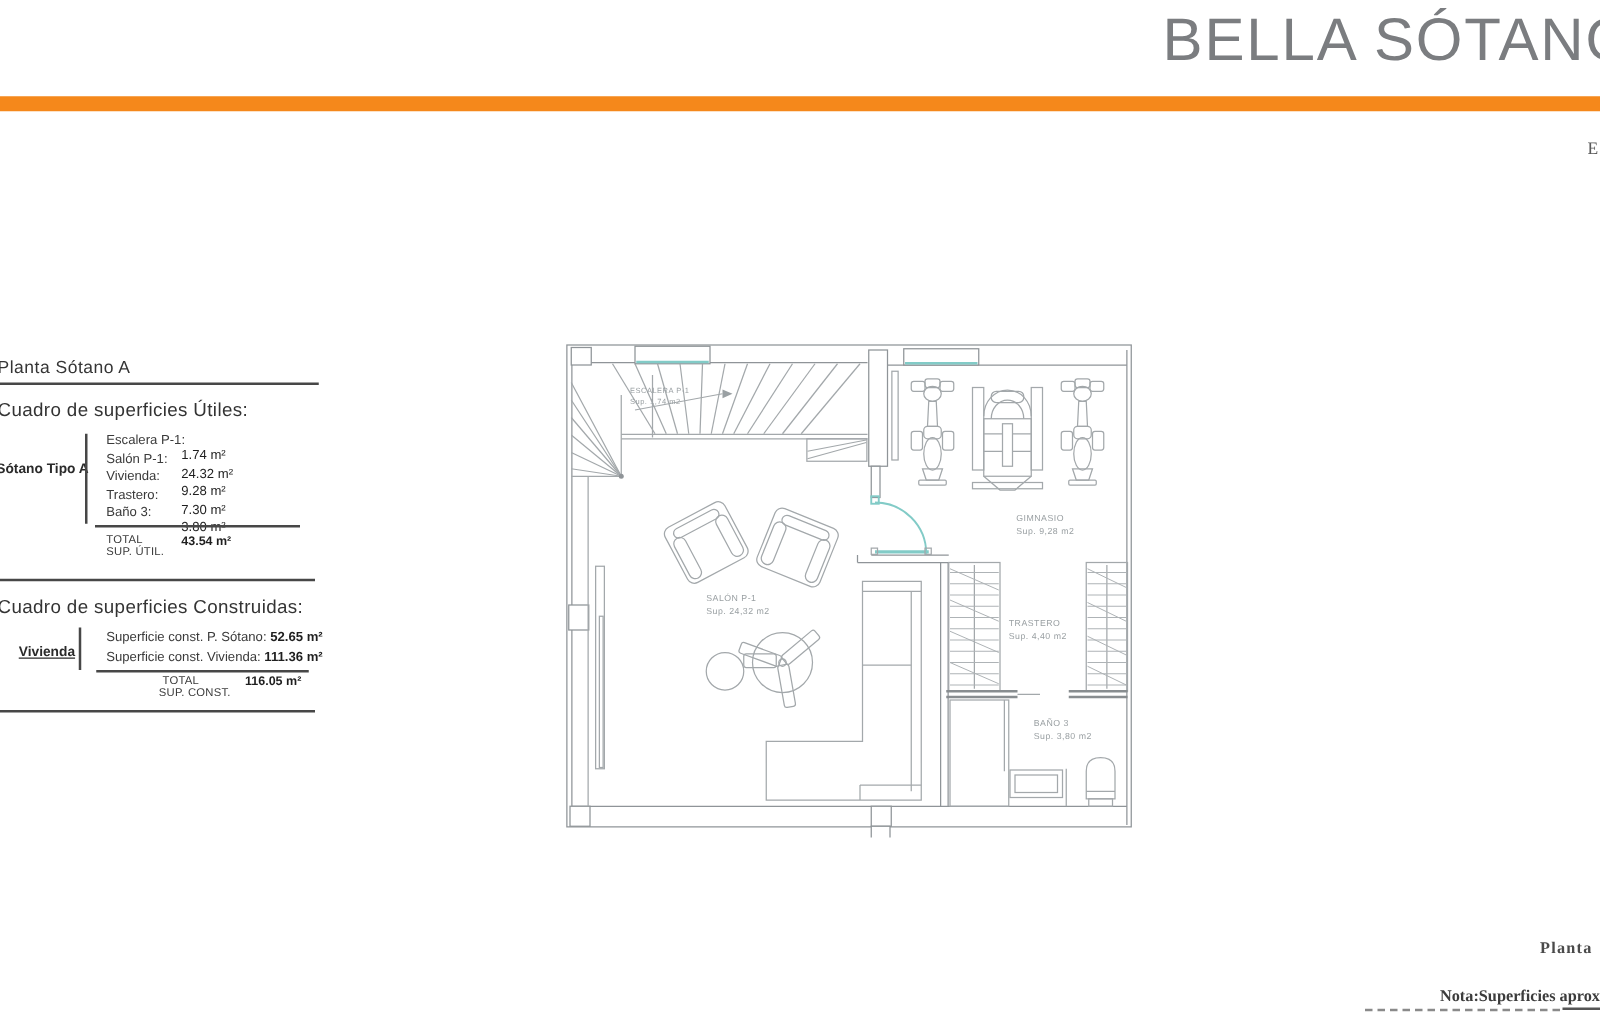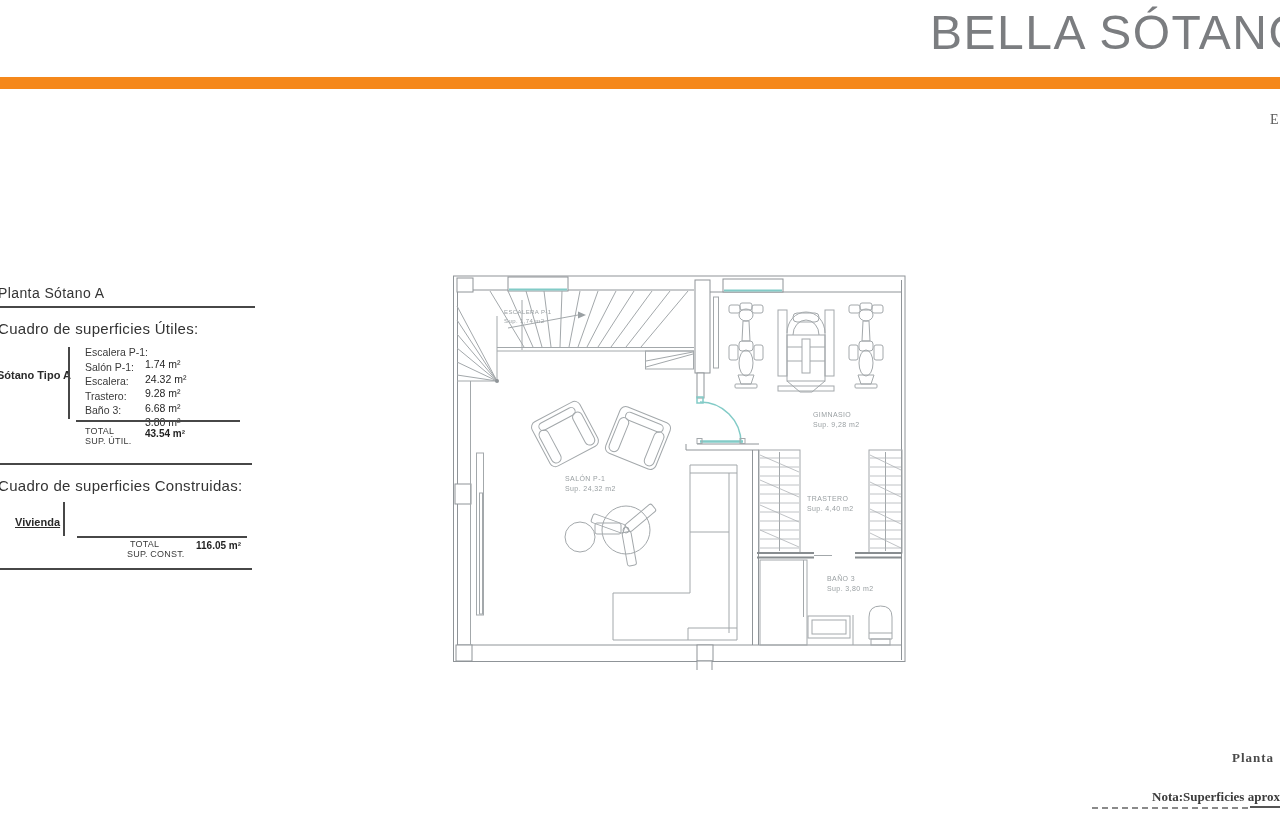--- a/index.html
+++ b/index.html
@@ -79,42 +79,46 @@
     <div class="abs rows1">
       <div class="trow">
         <span class="tl">Escalera P-1:</span>
         <span class="tv">1.74 m²</span>
       </div>
       <div class="trow">
         <span class="tl">Salón P-1:</span>
         <span class="tv">24.32 m²</span>
       </div>
       <div class="trow">
-        <span class="tl">Escalera:</span>
+        <span class="tl">Vivienda:</span>
         <span class="tv">9.28 m²</span>
       </div>
       <div class="trow">
         <span class="tl">Trastero:</span>
-        <span class="tv">6.68 m²</span>
+        <span class="tv">7.30 m²</span>
       </div>
       <div class="trow">
         <span class="tl">Baño 3:</span>
         <span class="tv">3.80 m²</span>
       </div>
     </div>
     <div class="abs subline l1"></div>
     <div class="abs tsmall" style="left:89px;top:426px;">TOTAL</div>
     <div class="abs tsmall" style="left:89px;top:436px;">SUP. ÚTIL.</div>
     <div class="abs tval" style="left:149px;top:428px;">43.54 m²</div>
 
     <div class="abs rule r2"></div>
 
     <div class="abs sec-title s2">Cuadro de superficies Construidas:</div>
     <div class="abs grp g2">Vivienda</div>
     <div class="abs vdiv v2"></div>
+    <div class="abs rows2">
+      <div><span class="tl">Superficie const. P. Sótano:</span> <span class="tv">52.65 m²</span></div>
+      <div><span class="tl">Superficie const. Vivienda:</span> <span class="tv">111.36 m²</span></div>
+    </div>
     <div class="abs subline l2"></div>
     <div class="abs tsmall" style="left:134px;top:539px;">TOTAL</div>
     <div class="abs tsmall" style="left:131px;top:549px;">SUP. CONST.</div>
     <div class="abs tval" style="left:200px;top:540px;">116.05 m²</div>
 
     <div class="abs rule r3"></div>
   </div>
 
   <svg class="abs plan" width="465" height="402" viewBox="450 268 465 402">
 

